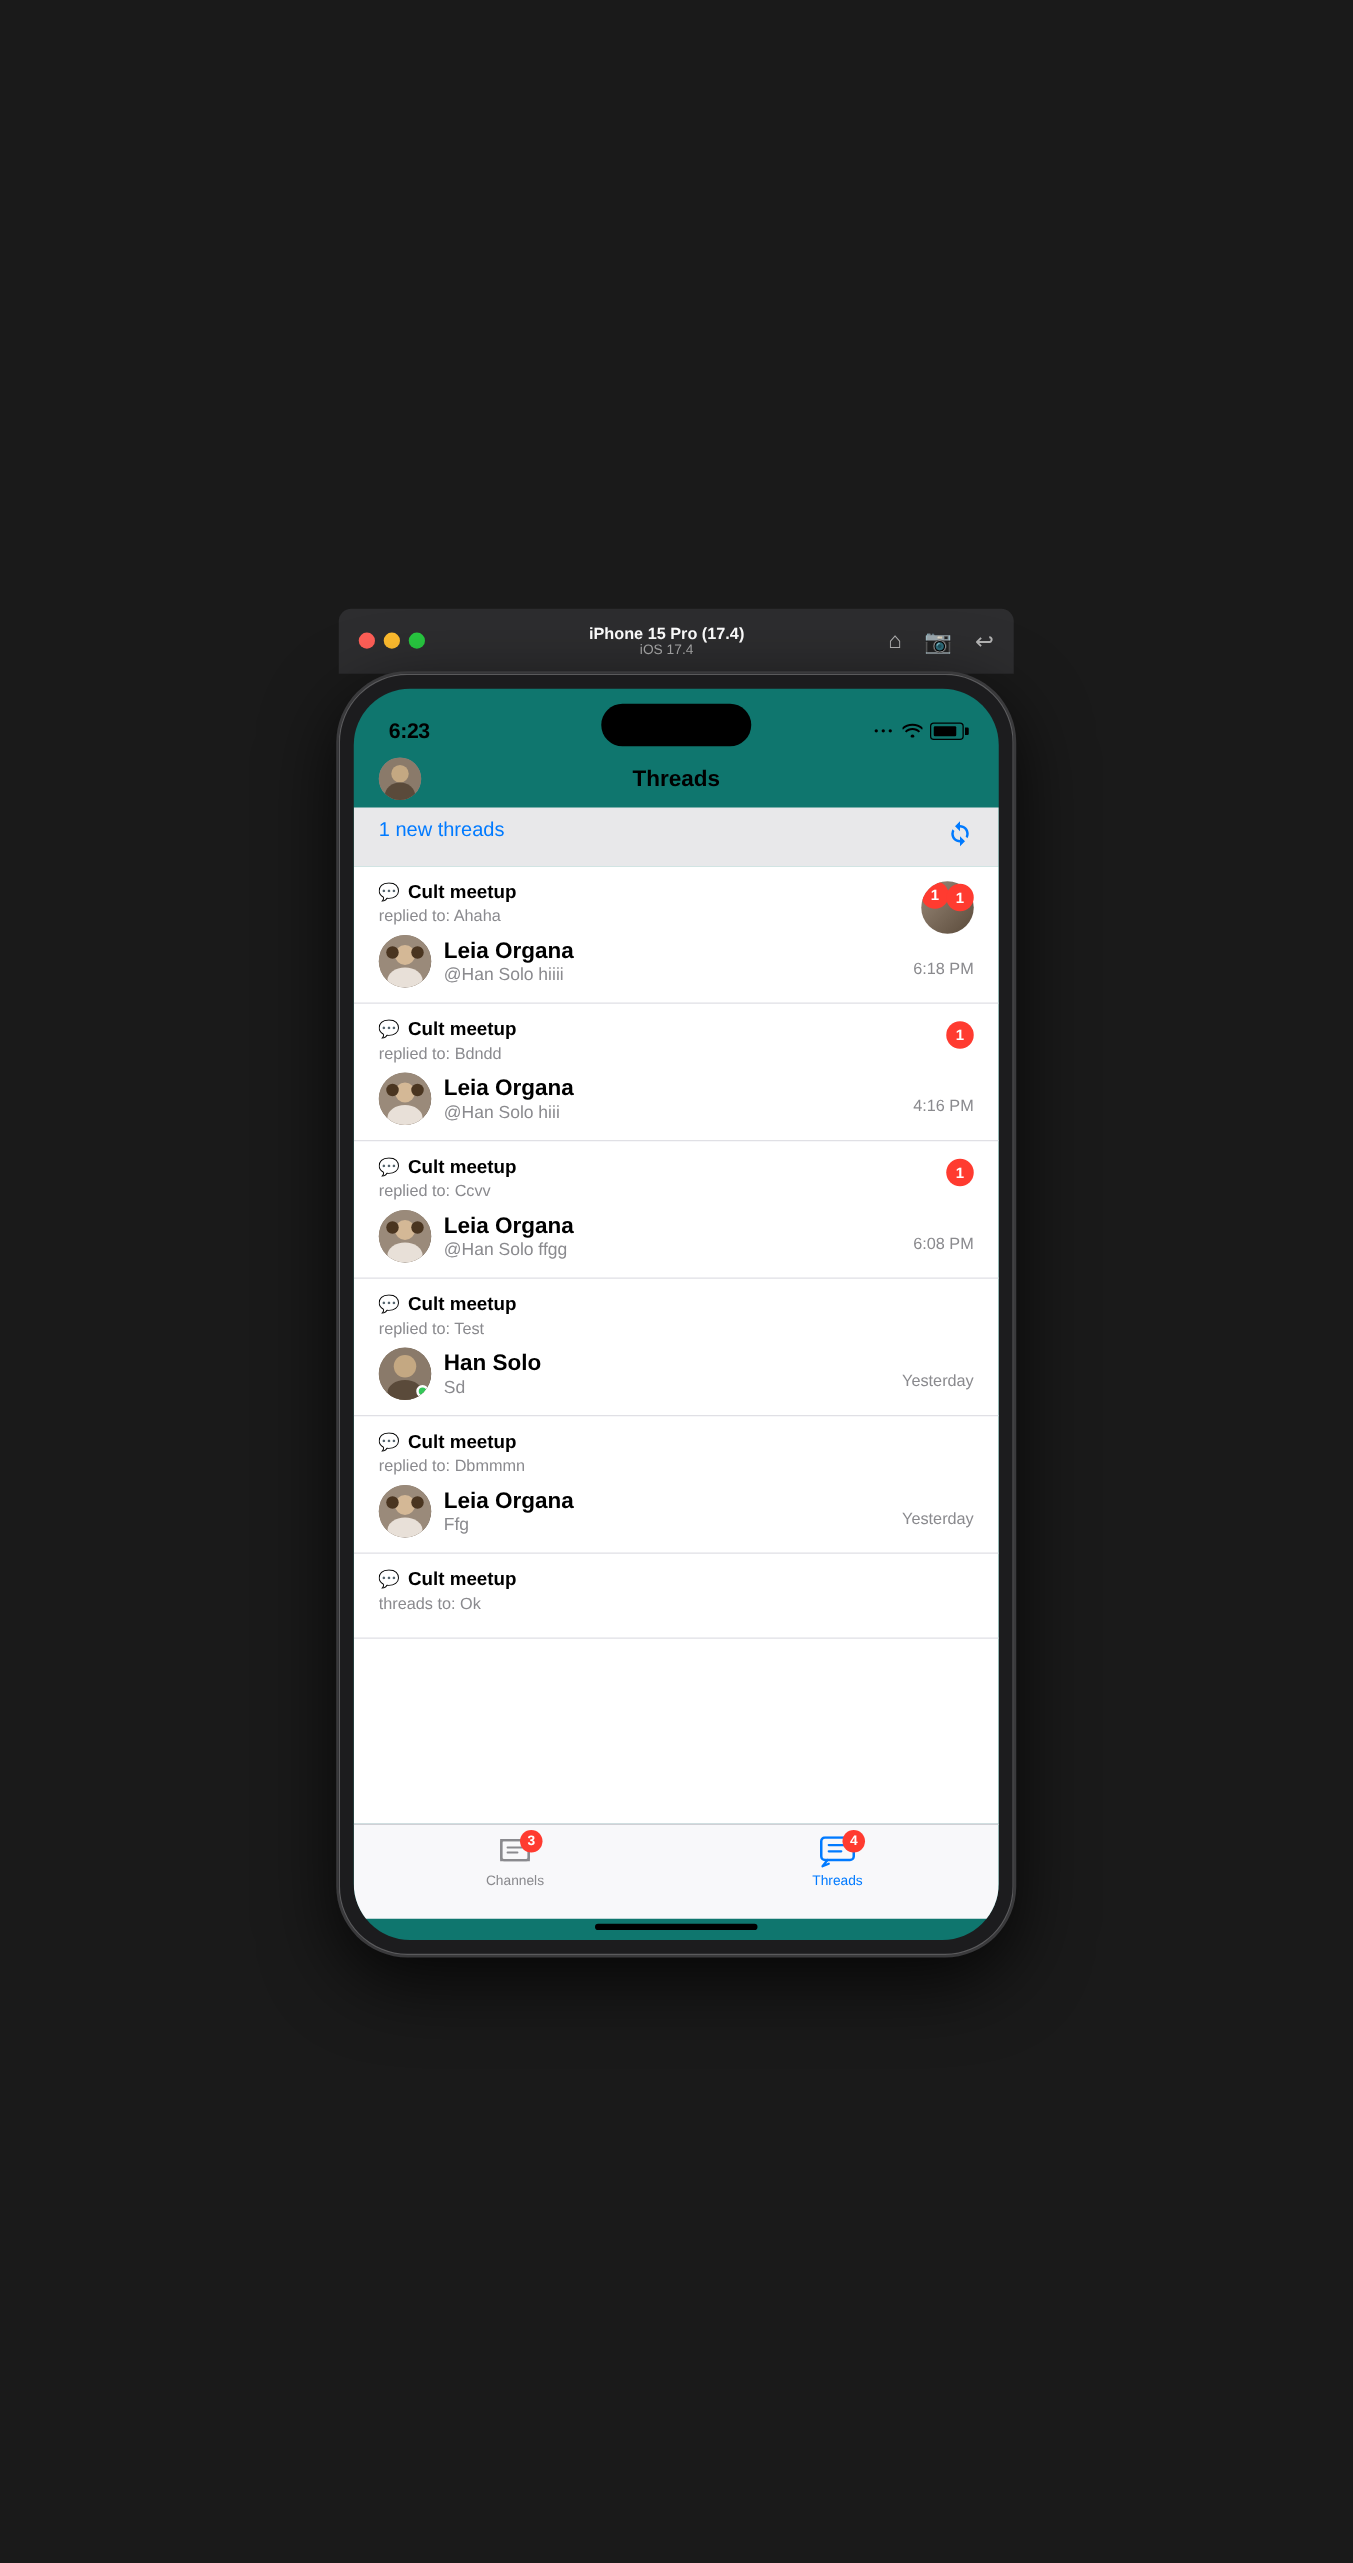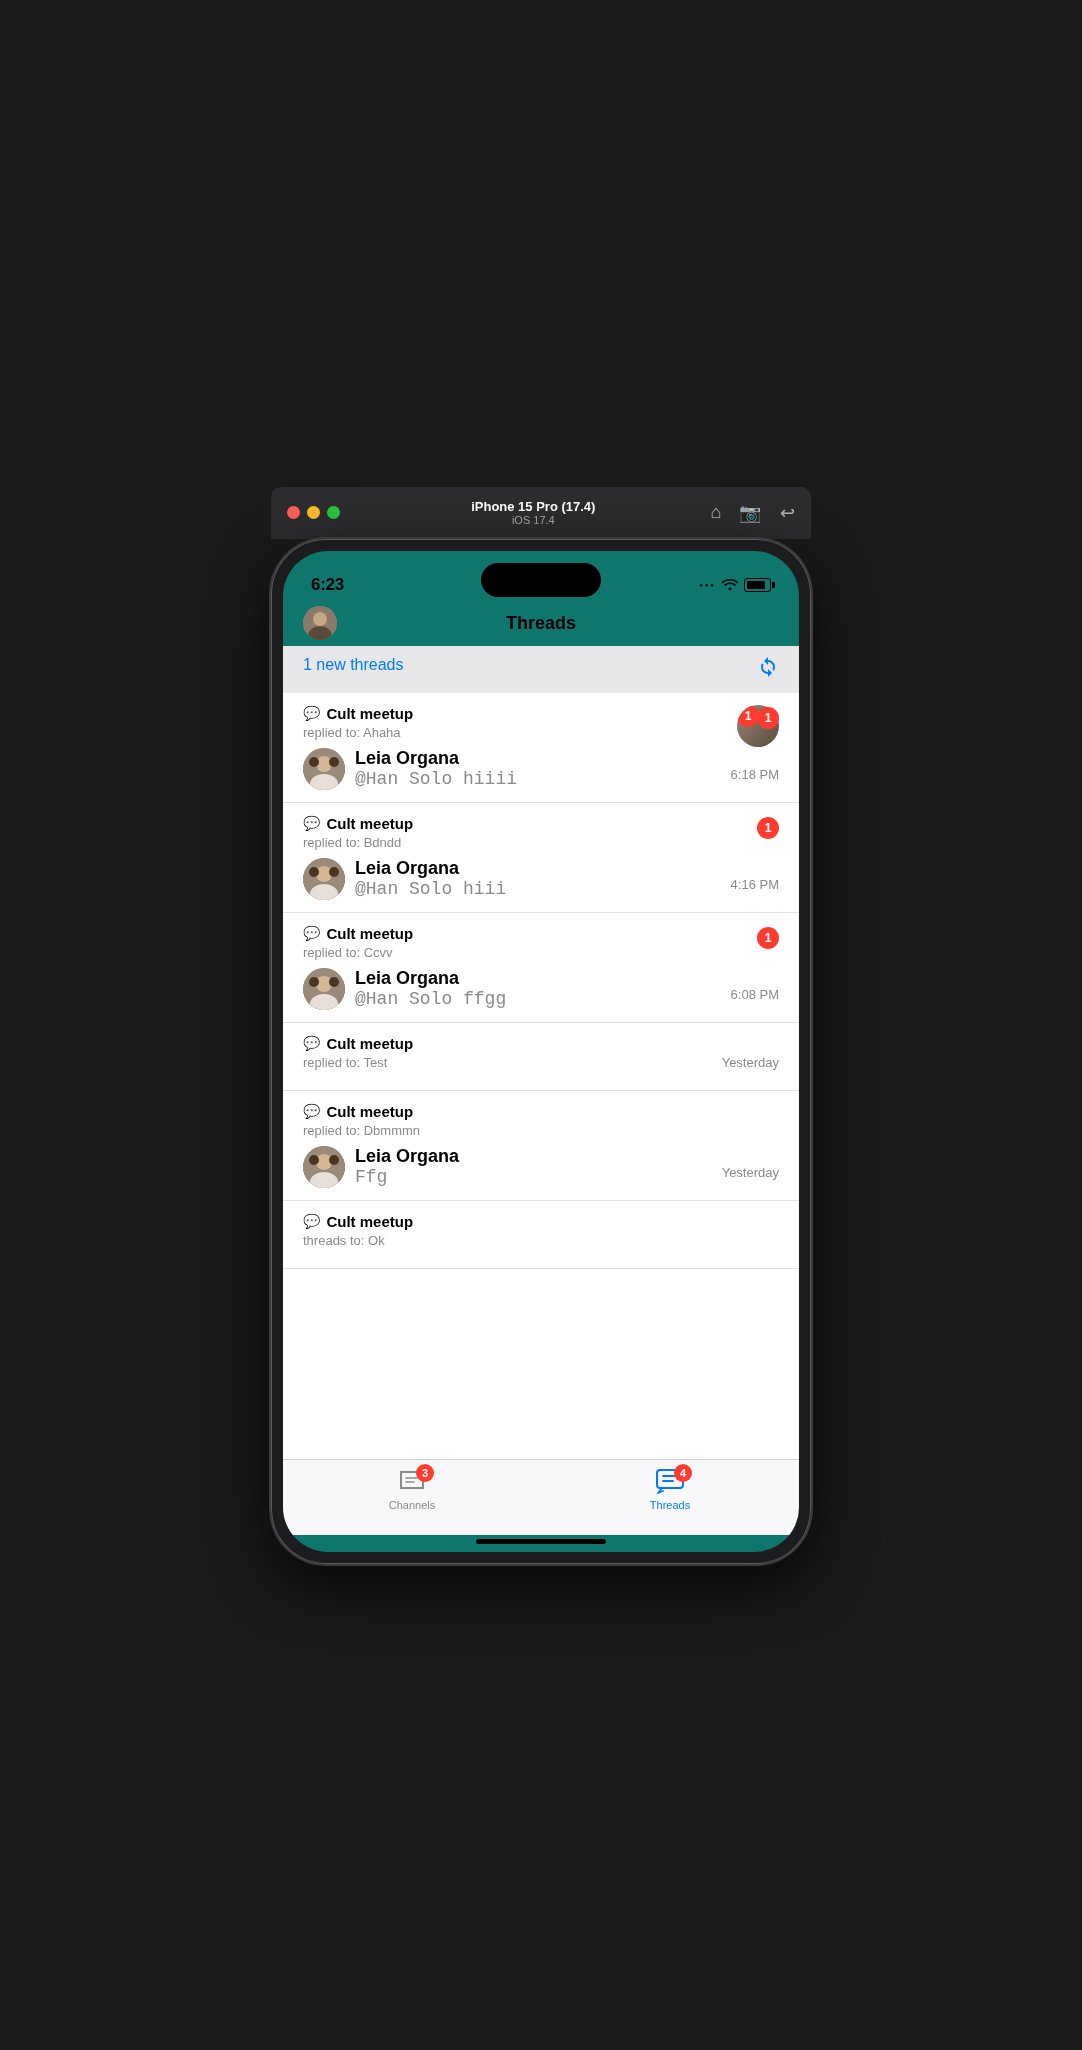--- a/index.html
+++ b/index.html
@@ -248,23 +248,22 @@
       flex: 1;
     }
 
     .message-sender {
       font-size: 18px;
       font-weight: 600;
       color: #000;
     }
 
     .message-text {
-      font-size: 18px;
+      font-size: 14px;
       color: #8a8a8e;
-      font-family: Liberation Mono, monospace;
     }
 
     .message-time {
       font-size: 13px;
       color: #8a8a8e;
       position: absolute;
       right: 20px;
       bottom: 20px;
     }
 
@@ -529,20 +528,34 @@
           <span class="message-time">6:08 PM</span>
           <div class="badge">1</div>
         </div>
 
         <div class="thread-item">
           <div class="thread-header">
             <span class="chat-icon">💬</span>
             <span class="thread-name">Cult meetup</span>
           </div>
           <div class="thread-reply">replied to: Test</div>
+          <div class="thread-message">
+            <div class="message-avatar han-avatar" style="position:relative;">
+              <svg width="42" height="42" viewBox="0 0 42 42">
+                <circle cx="21" cy="21" r="21" fill="#8a7a6a"></circle>
+                <circle cx="21" cy="15" r="9" fill="#c4a882"></circle>
+                <ellipse cx="21" cy="36" rx="14" ry="10" fill="#5a4a3a"></ellipse>
+              </svg>
+              <div class="online-dot"></div>
+            </div>
+            <div class="message-content">
+              <div class="message-sender">Han Solo</div>
+              <div class="message-text">Sd</div>
+            </div>
+          </div>
           <span class="message-time">Yesterday</span>
         </div>
 
         <div class="thread-item">
           <div class="thread-header">
             <span class="chat-icon">💬</span>
             <span class="thread-name">Cult meetup</span>
           </div>
           <div class="thread-reply">replied to: Dbmmmn</div>
           <div class="thread-message">

